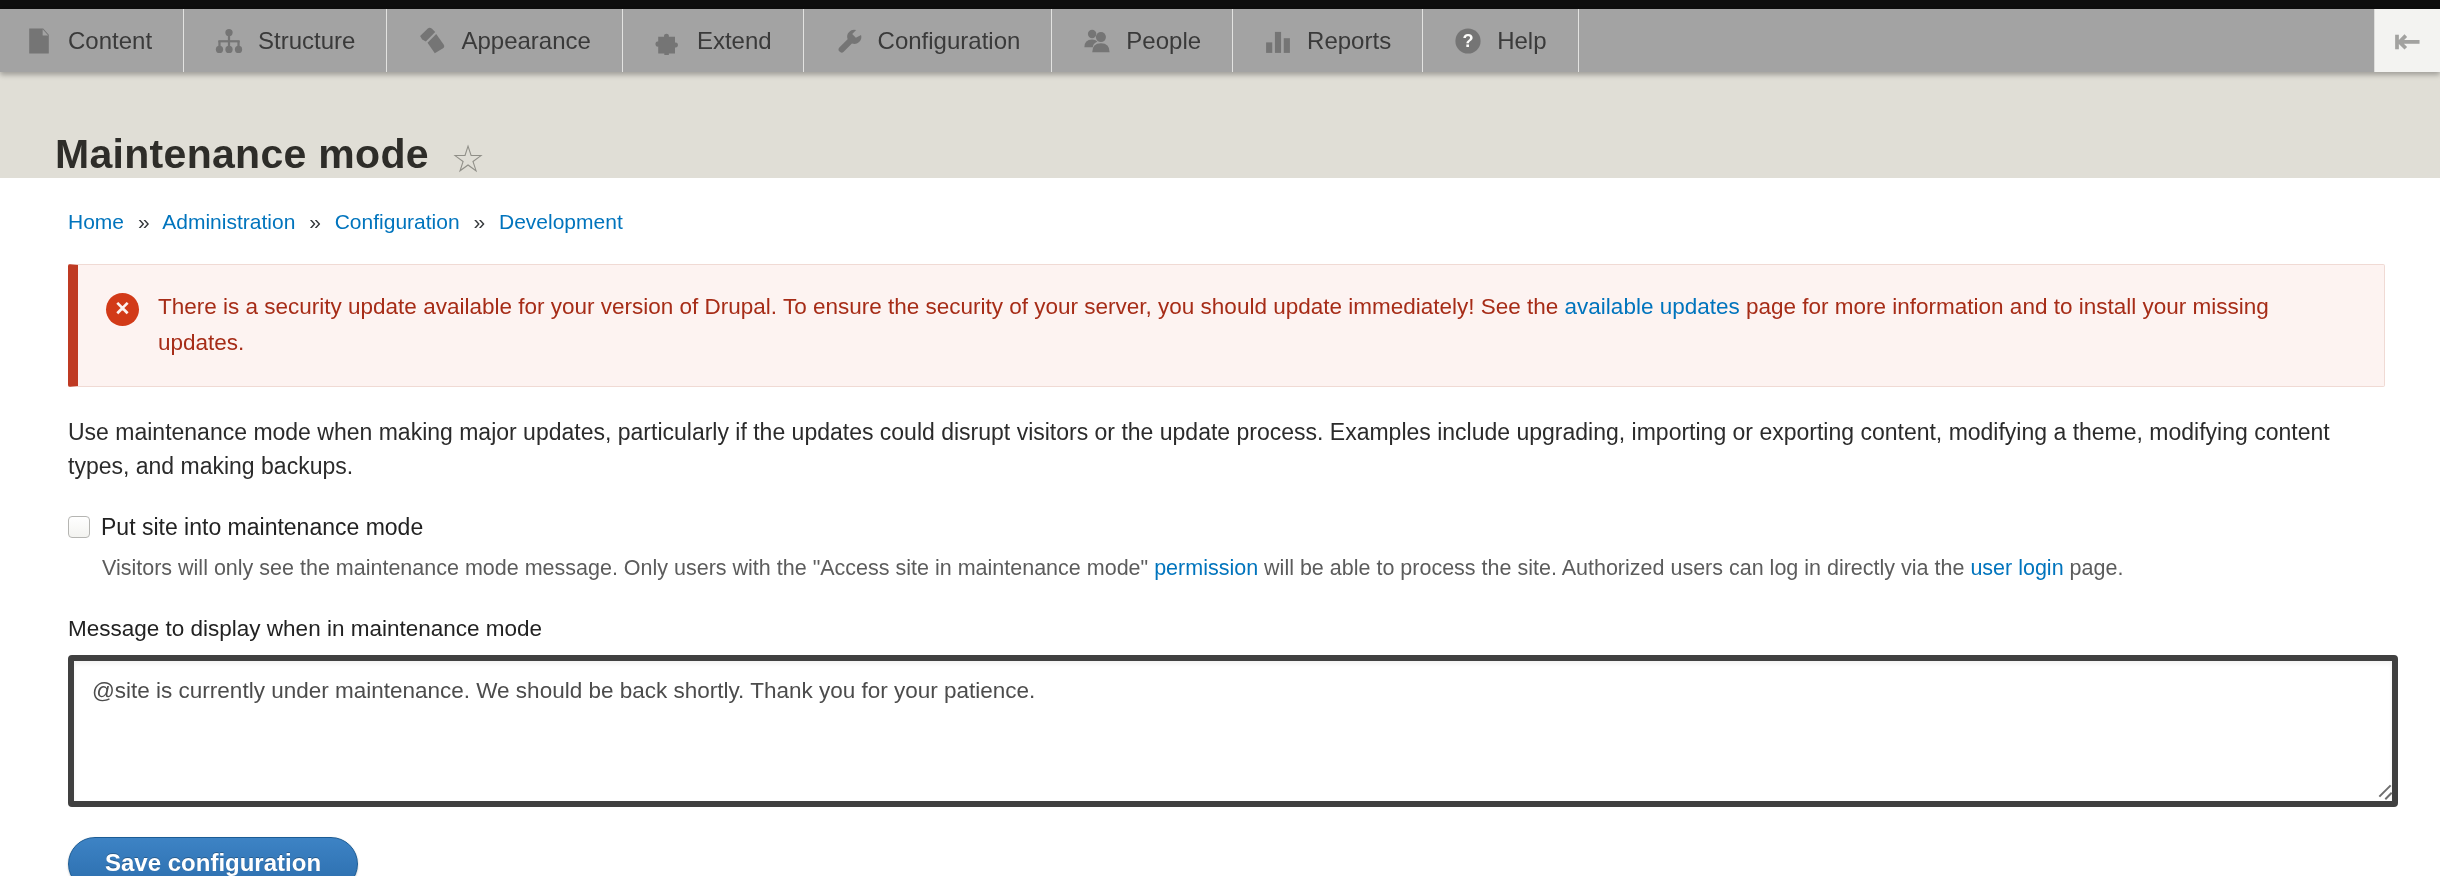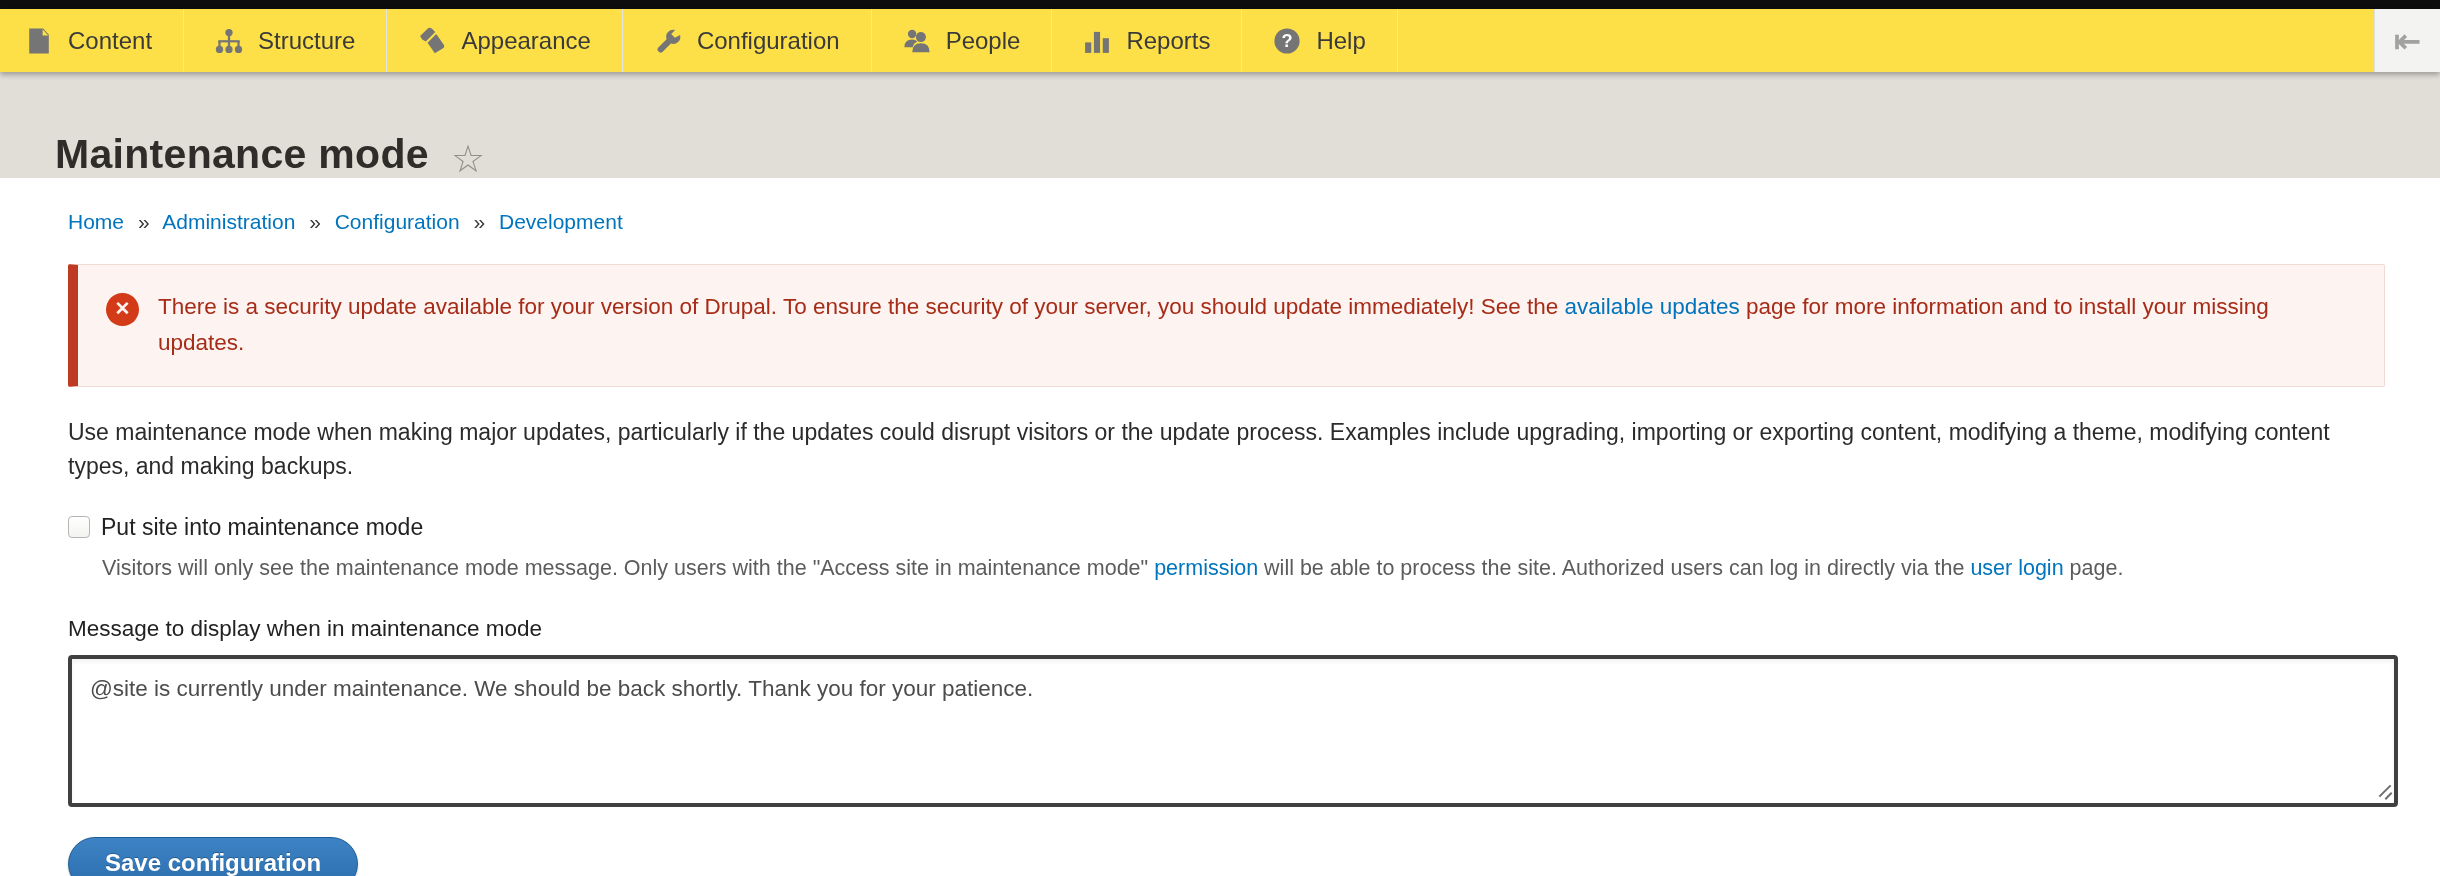--- a/index.html
+++ b/index.html
@@ -10,21 +10,21 @@
     background: #ffffff;
     overflow: hidden;
   }
 
   
   .top-strip { height: 9px; background: #0d0d0d; }
 
   
   .toolbar {
     display: flex; align-items: stretch;
-    height: 63px; background: #fde047;
+    height: 63px; background: #a3a3a3;
     box-shadow: 0 3px 5px rgba(0,0,0,0.28);
     position: relative; z-index: 5;
   }
   .toolbar-tab {
     display: flex; align-items: center; gap: 15px;
     padding: 0 31px;
     border-right: 1px solid #e3e3e1;
     cursor: pointer; white-space: nowrap;
   }
   .toolbar-tab:first-child { padding-left: 25px; }
@@ -108,21 +108,21 @@
   .checkbox-desc a { color: #0074bd; text-decoration: none; cursor: pointer; }
 
   .field-label {
     margin: 32px 0 13px;
     font-size: 22.5px; font-weight: normal; color: #222;
   }
 
   .textarea-wrap { position: relative; width: 2330px; }
   .message-textarea {
     display: block; width: 100%; height: 152px;
-    border: 4px solid #404040; border-radius: 4px;
+    border: 6px solid #404040; border-radius: 4px;
     background: #ffffff;
     box-shadow: inset 0 3px 4px rgba(0,0,0,0.05);
     padding: 14px 18px;
     font-family: "Liberation Sans", sans-serif;
     font-size: 22.5px; color: #4c4c4c; line-height: 1.4;
     resize: none; outline: none;
   }
   .resize-grip {
     position: absolute; right: 5px; bottom: 7px;
     width: 20px; height: 20px; pointer-events: none;
@@ -176,20 +176,26 @@
   </div>
 
   <div class="toolbar-tab">
     <svg class="tab-icon" viewBox="0 0 20 20">
       <path d="M1.5 6.5 L7 1 Q8.5 -0.2 10 1.3 L12.3 3.6 L5.6 10.3 L3 9 Z"></path>
       <path d="M6.8 11.2 L13 5 L18.3 12.5 Q19.5 14.2 17.6 15.4 L12 18.8 Z"></path>
     </svg>
     <span class="tab-label">Appearance</span>
   </div>
 
+  <div class="toolbar-tab">
+    <svg class="tab-icon" viewBox="0 0 20 20">
+      <path d="M3 7 h4.2 c-0.6-2.8 4-2.8 3.4 0 H15 v4.2 c2.8-0.6 2.8 4 0 3.4 V19 h-4.4 c0.6 2.4-3.8 2.4-3.2 0 H3 v-5 c-2.6 0.8-2.6-4.4 0-3.6 Z"></path>
+    </svg>
+    <span class="tab-label">Extend</span>
+  </div>
 
   <div class="toolbar-tab">
     <svg class="tab-icon" viewBox="0 0 20 20">
       <path d="M18.6 5.7 a5 5 0 0 1 -6.5 6.1 L6.2 17.7 a2.2 2.2 0 0 1 -3.1-3.1 L9 8.7 a5 5 0 0 1 6.1-6.5 L12.3 5 l2.6 2.6 Z"></path>
     </svg>
     <span class="tab-label">Configuration</span>
   </div>
 
   <div class="toolbar-tab">
     <svg class="tab-icon" viewBox="0 0 20 20">

